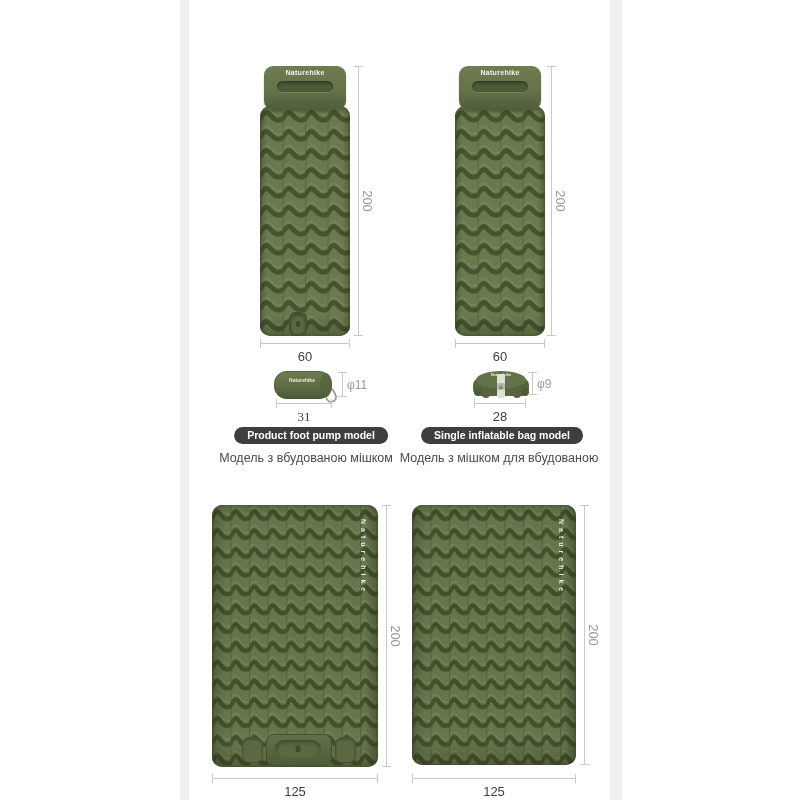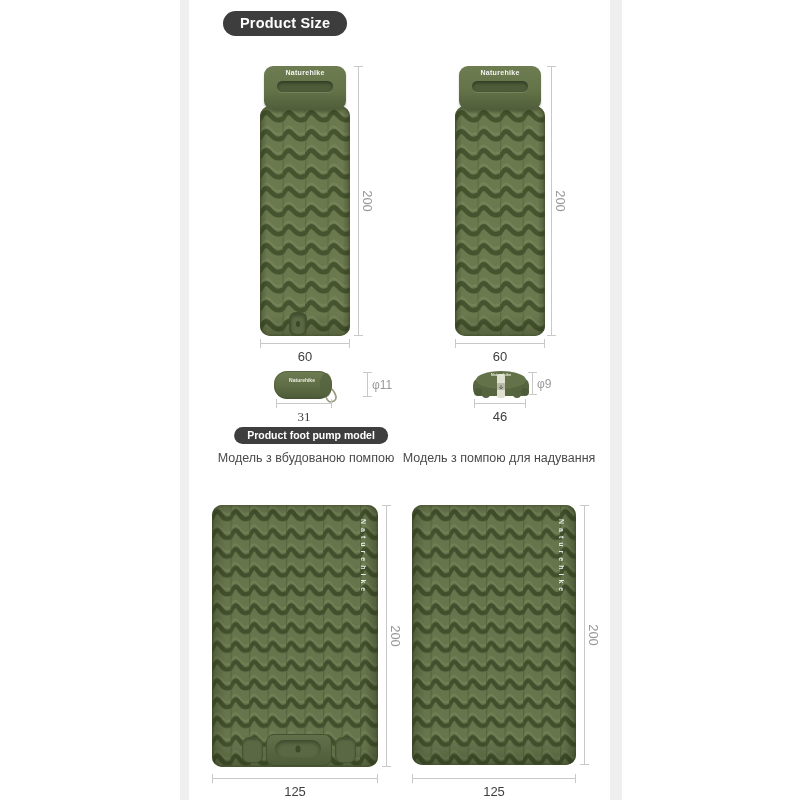--- a/index.html
+++ b/index.html
@@ -119,21 +119,20 @@
         <stop offset="0" stop-color="#6e7c52"></stop>
         <stop offset="0.6" stop-color="#5d6b44"></stop>
         <stop offset="1" stop-color="#4c5a37"></stop>
       </linearGradient>
     </defs>
   </svg>
 
   <div class="strip left"></div>
   <div class="strip right"></div>
 
-  <div class="title-pill">Product Size</div>
 
   <div class="pad" style="left:260px;top:106px;">
     <svg width="90" height="230" viewBox="0 0 90 230">
       <rect x="0" y="0" width="90" height="230" rx="10" fill="url(#wavesTop)"></rect>
       <rect x="0.7" y="0.7" width="88.6" height="228.6" rx="10" fill="none" stroke="#55633c" stroke-width="1.4" opacity="0.55"></rect>
     </svg>
     <div class="pad-shade"></div>
     <div class="small-pump" style="left:29px;top:206px;">
         <i></i>
       </div>
@@ -149,29 +148,29 @@
     <span>60</span>
   </div>
 
   <svg class="bag-svg" style="left:272px;top:367px;" width="72" height="38" viewBox="0 0 72 38">
     <path d="M60 22 q7 9 2 12 q-6 3 -8 -4" fill="none" stroke="#9b9b85" stroke-width="1.6"></path>
     <rect x="2" y="4" width="58" height="28" rx="13" fill="url(#bagGrad)"></rect>
     <rect x="2.5" y="4.5" width="57" height="27" rx="13" fill="none" stroke="#3f4d2c" stroke-width="1" opacity="0.45"></rect>
     <ellipse cx="54" cy="18" rx="6" ry="12" fill="#54623e" opacity="0.7"></ellipse>
     <text x="30" y="15" text-anchor="middle" font-size="5" font-weight="bold" fill="#e8ead8">Naturehike</text>
   </svg>
-  <div class="vdim phi" style="left:342px;top:372px;height:25px;margin-left:25px;">
+  <div class="vdim phi" style="left:342px;top:372px;height:25px;">
     <span class="lab">φ11</span>
   </div>
   <div class="hdim" style="left:276px;top:403px;width:56px;font-family:Liberation Serif, serif;">
     <span>31</span>
   </div>
 
   <div class="model-pill" style="left:311px;top:427px;">Product foot pump model</div>
-  <div class="caption" style="left:306px;top:451px;">Модель з вбудованою помпою</div>
+  <div class="caption" style="left:306px;top:451px;">Модель з вбудованою мішком</div>
 
   <div class="pad" style="left:455px;top:106px;">
     <svg width="90" height="230" viewBox="0 0 90 230">
       <rect x="0" y="0" width="90" height="230" rx="10" fill="url(#wavesTop)"></rect>
       <rect x="0.7" y="0.7" width="88.6" height="228.6" rx="10" fill="none" stroke="#55633c" stroke-width="1.4" opacity="0.55"></rect>
     </svg>
     <div class="pad-shade"></div>
   </div>
   <div class="pillow" style="left:459px;top:66px;width:82px;height:44px;">
     <span class="pillow-brand">Naturehike</span>
@@ -193,24 +192,25 @@
     <circle cx="55" cy="24" r="4" fill="#4d5b38"></circle>
     <rect x="27" y="6" width="8" height="24" rx="2" fill="#dfe0d2"></rect>
     <rect x="27" y="15" width="8" height="7" rx="1" fill="#b9bba8"></rect>
     <path d="M31 17 l0 4 m-2 -2 l2 2 l2 -2" stroke="#6a6a5c" stroke-width="1" fill="none"></path>
     <text x="31" y="8" text-anchor="middle" font-size="4" font-weight="bold" fill="#e8ead8">Naturehike</text>
   </svg>
   <div class="vdim phi" style="left:532px;top:372px;height:23px;">
     <span class="lab">φ9</span>
   </div>
   <div class="hdim" style="left:474px;top:403px;width:52px;">
-    <span>46</span>
-  </div>
-
-  <div class="caption" style="left:499px;top:451px;">Модель з помпою для надування</div>
+    <span>28</span>
+  </div>
+
+  <div class="model-pill" style="left:502px;top:427px;">Single inflatable bag model</div>
+  <div class="caption" style="left:499px;top:451px;">Модель з мішком для вбудованою</div>
 
   <div class="pad" style="left:212px;top:505px;">
     <svg width="166" height="262" viewBox="0 0 166 262">
       <rect x="0" y="0" width="166" height="262" rx="10" fill="url(#wavesDbl)"></rect>
       <rect x="0.7" y="0.7" width="164.6" height="260.6" rx="10" fill="none" stroke="#4f5d38" stroke-width="1.4" opacity="0.55"></rect>
     </svg>
     <div class="pad-shade"></div>
     <span class="vbrand" style="left:148px;top:14px;height:150px;">Naturehike</span>
     <div class="pump-area" style="left:24px;top:228px;width:126px;height:32px;">
       <div class="pump-flap" style="left:6px;top:4px;"></div>

